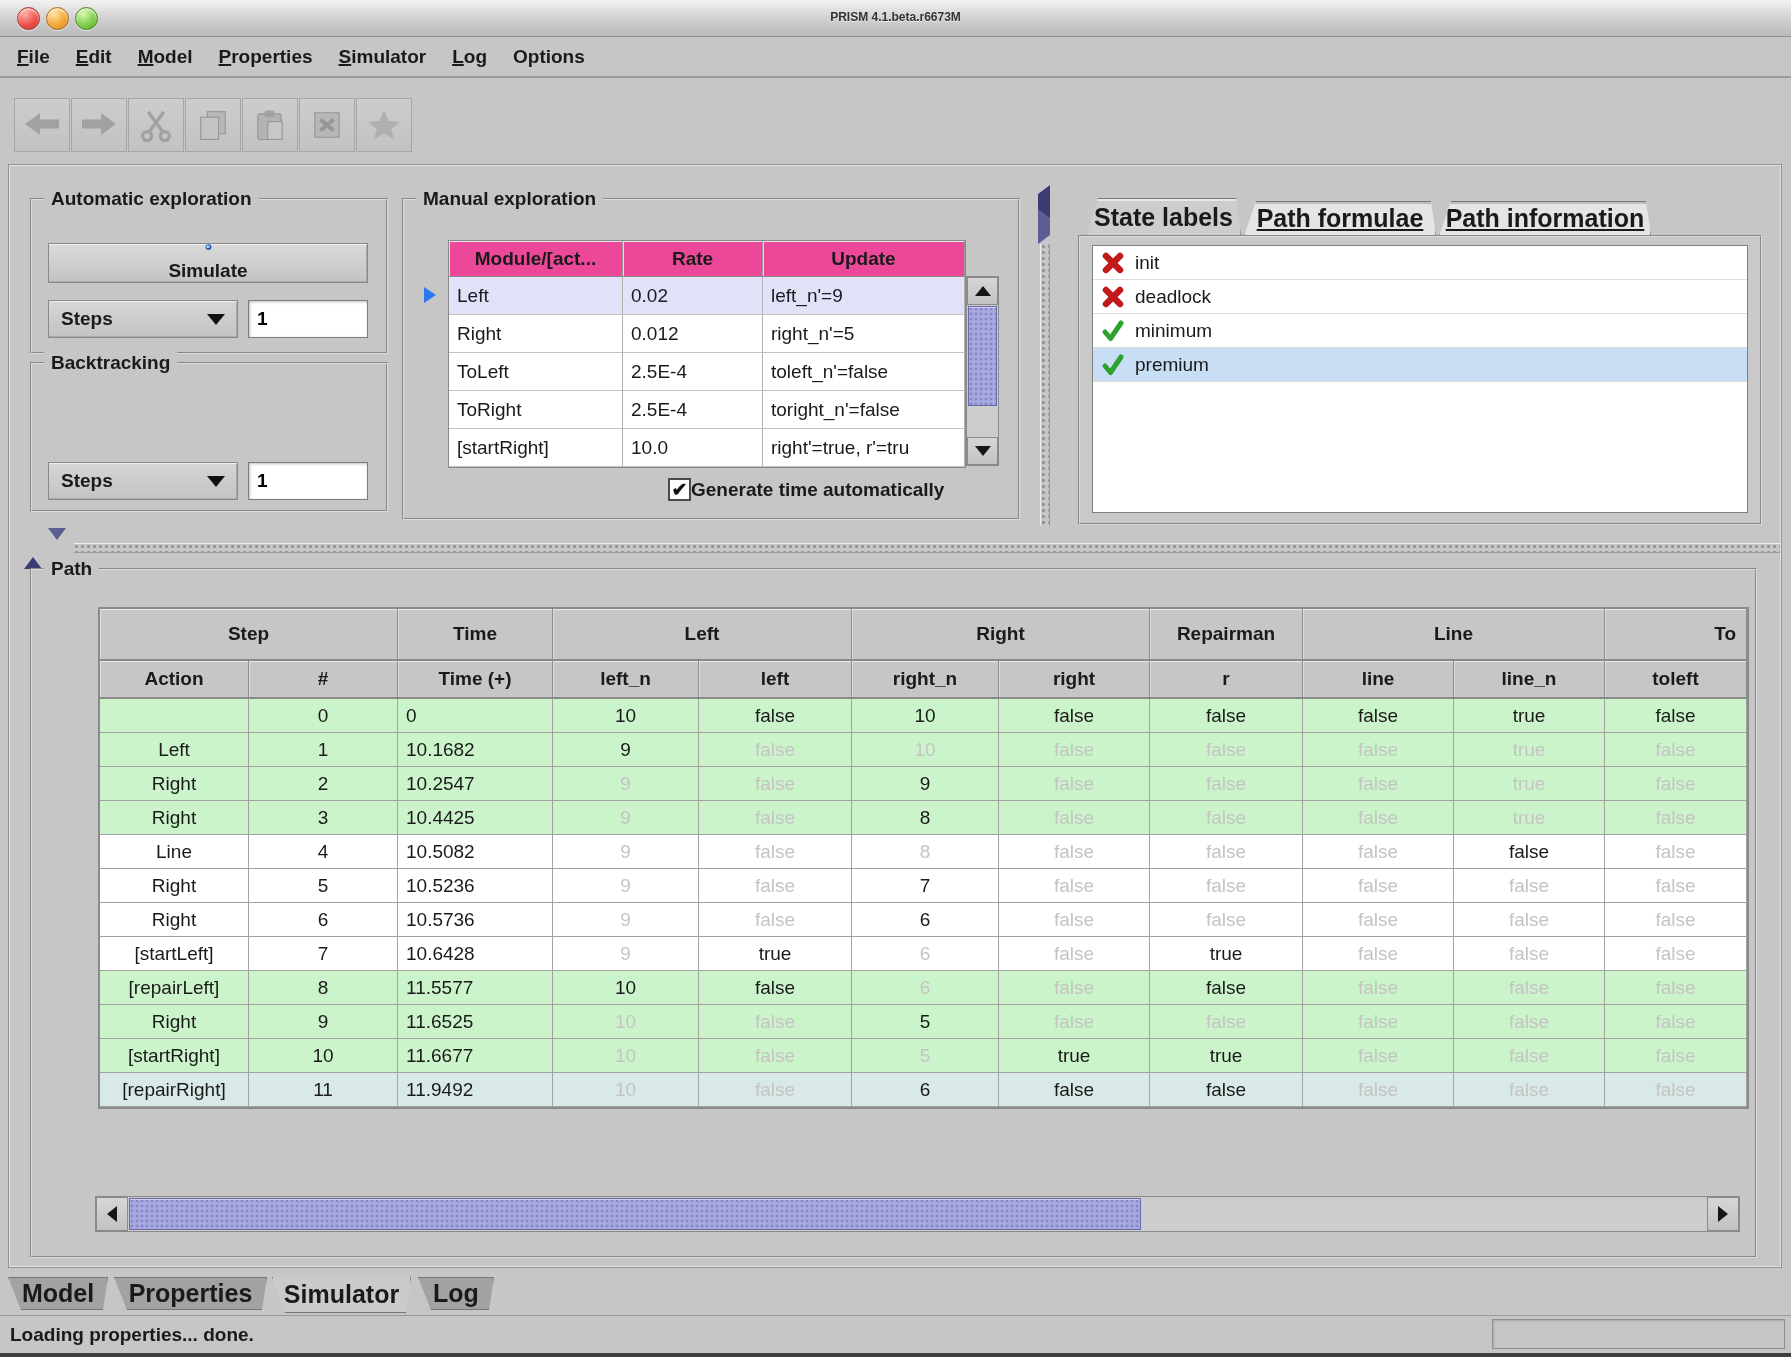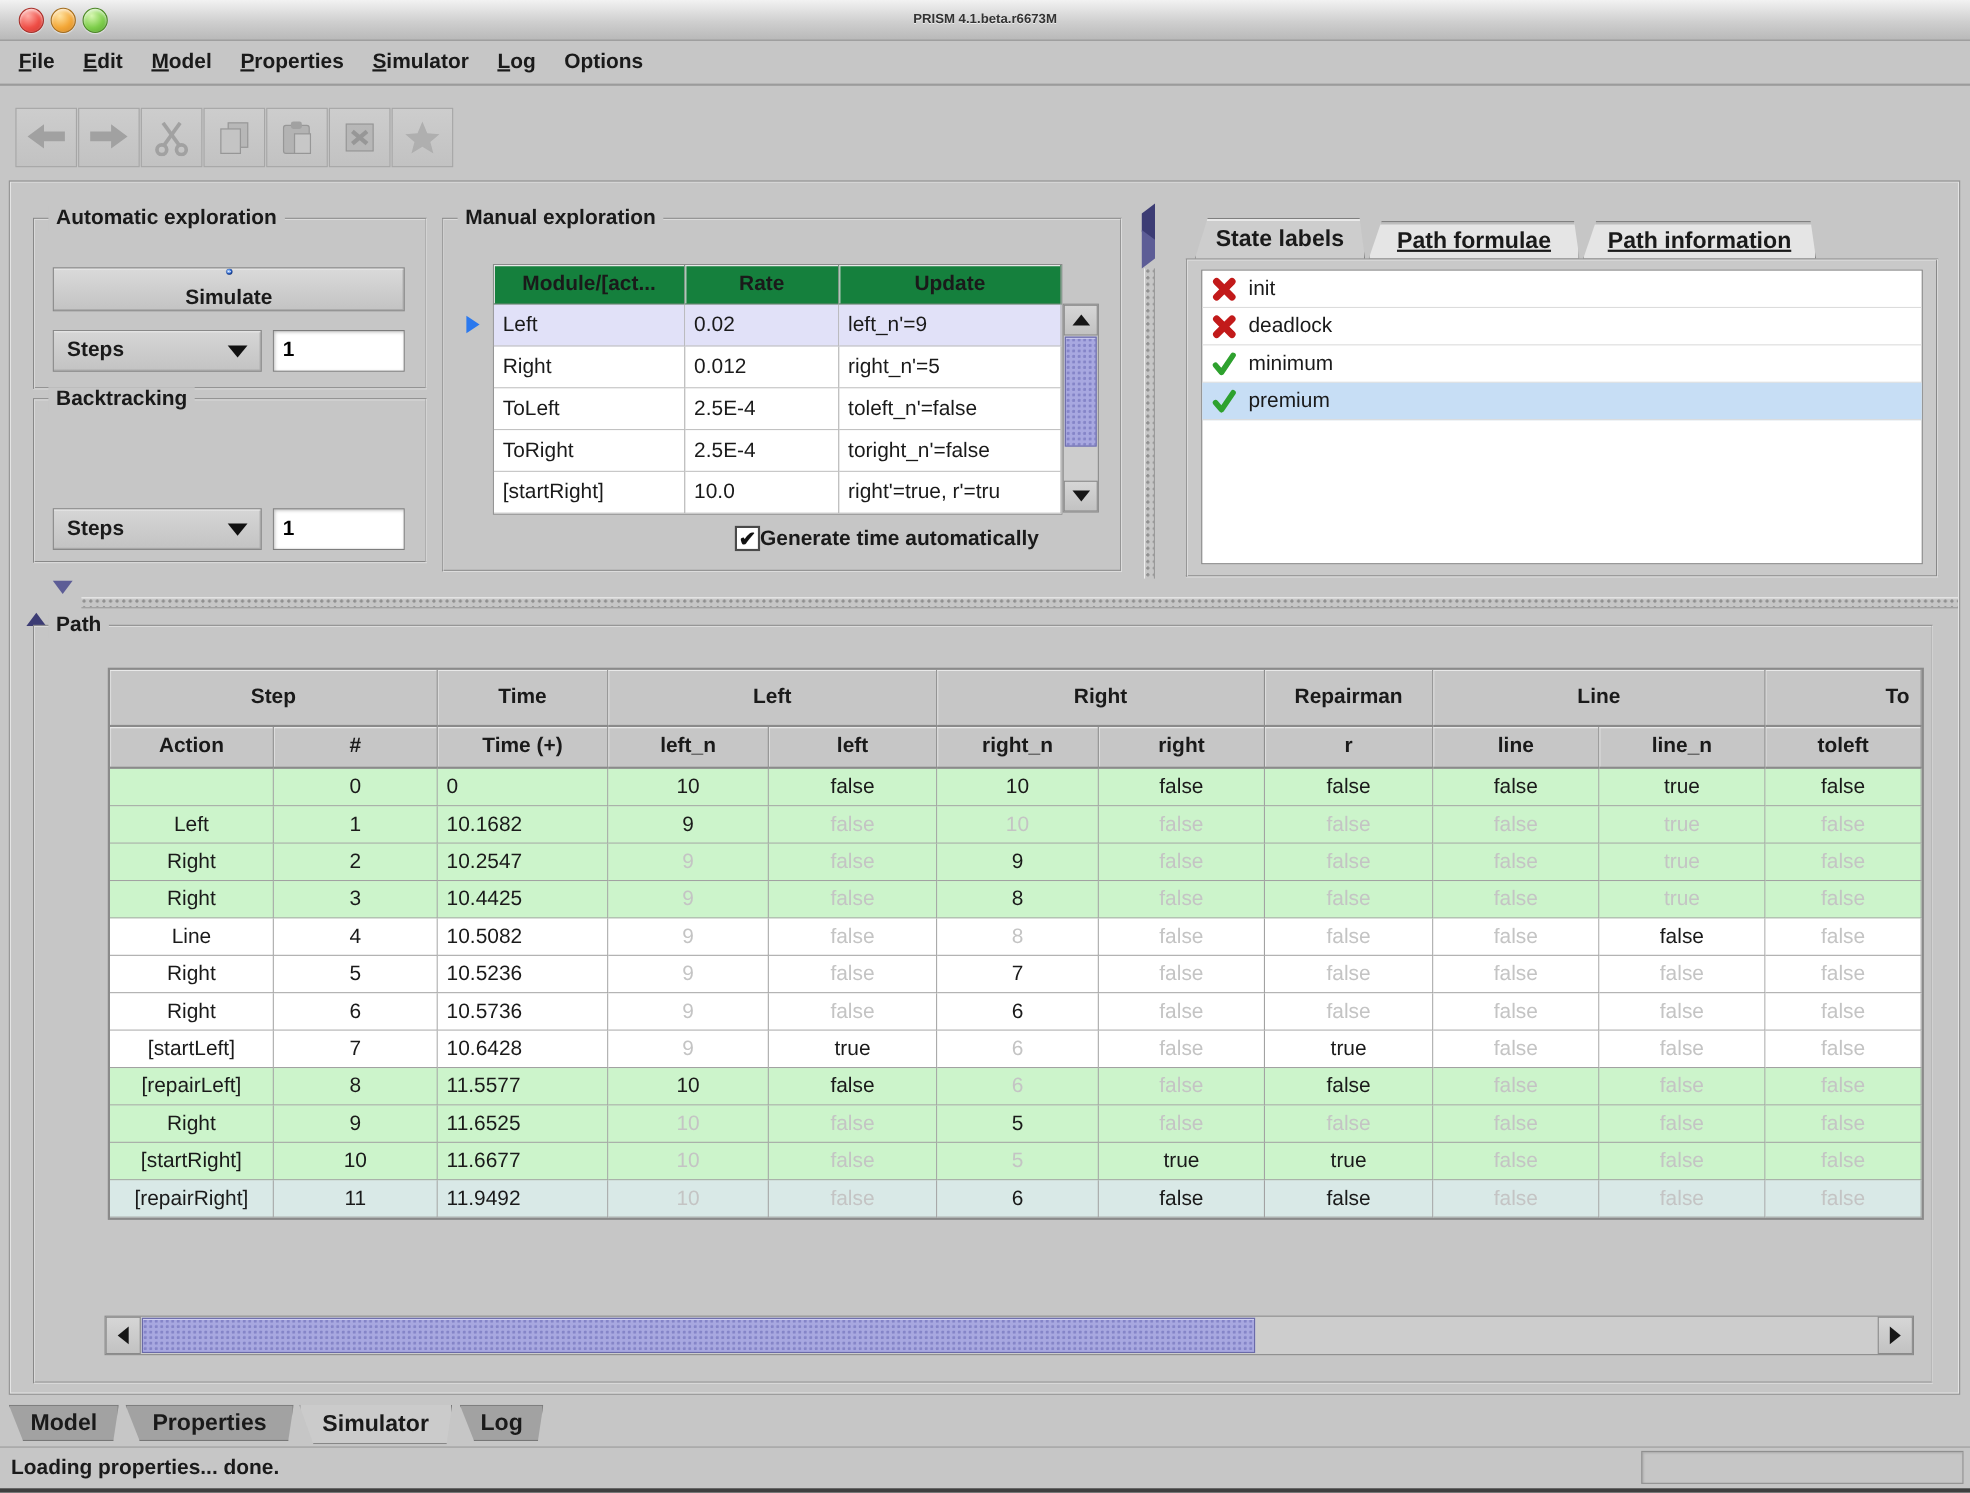--- a/index.html
+++ b/index.html
@@ -56,21 +56,21 @@
   .tri-up-s{width:0;height:0;border-left:8px solid transparent;border-right:8px solid transparent;border-bottom:10px solid #161616;}
   .tri-dn-s{width:0;height:0;border-left:8px solid transparent;border-right:8px solid transparent;border-top:10px solid #161616;}
   .tri-l-s{width:0;height:0;border-top:8px solid transparent;border-bottom:8px solid transparent;border-right:10px solid #161616;}
   .tri-r-s{width:0;height:0;border-top:8px solid transparent;border-bottom:8px solid transparent;border-left:10px solid #161616;}
 
   
   .mtable{left:448px;top:240px;width:518px;box-sizing:border-box;border:1px solid #8a8a8a;background:#fff;}
   .mrow{display:grid;grid-template-columns:174px 140px 202px;}
   .mcell{box-sizing:border-box;border-right:1px solid #b2b2b2;border-bottom:1px solid #c2c2c2;
     height:38px;display:flex;align-items:center;padding:0 8px;font-size:19px;overflow:hidden;white-space:nowrap;}
-  .mhead .mcell{height:36px;background:#15803d;font-weight:bold;justify-content:center;
+  .mhead .mcell{height:36px;background:#ec4899;font-weight:bold;justify-content:center;
     border-right:1px solid #999;border-bottom:1px solid #8a8a8a;box-shadow:inset 0 1px 0 #e9e9e9,inset 1px 0 0 #ddd;}
   .mrow.sel .mcell{background:#e1e1f8;}
   .row-indicator{left:424px;top:287px;width:0;height:0;border-top:8px solid transparent;border-bottom:8px solid transparent;border-left:12px solid #2b79ee;}
 
   
   .sb-v{box-sizing:border-box;border:1px solid #8a8a8a;background:#cdcdcd;}
   .sb-btn{box-sizing:border-box;background:linear-gradient(#d6d6d6,#c2c2c2);border:1px solid #8a8a8a;
     display:flex;align-items:center;justify-content:center;}
   .sb-thumb{box-sizing:border-box;background:#a8a8e0;border:1px solid #6a6aa9;box-shadow:inset 0 1px 0 #cfcfef;
     background-image:radial-gradient(circle at 2px 2px,#8585c8 1.2px,transparent 1.7px);background-size:5px 5px;}
@@ -83,21 +83,21 @@
   .dots-v{background-image:radial-gradient(circle at 2.5px 2.5px,#8f8f8f 1.2px,transparent 1.7px);background-size:6px 6px;
     border-left:1px solid #efefef;border-right:1px solid #9a9a9a;}
   .dots-h{background-image:radial-gradient(circle at 2.5px 2.5px,#8f8f8f 1.2px,transparent 1.7px);background-size:6px 6px;
     border-top:1px solid #efefef;border-bottom:1px solid #9a9a9a;}
   .spl-tri-up{width:0;height:0;border-left:9px solid transparent;border-right:9px solid transparent;border-bottom:12px solid #3c3c74;}
   .spl-tri-dn{width:0;height:0;border-left:9px solid transparent;border-right:9px solid transparent;border-top:12px solid #5d5d96;}
   .spl-tri-l{width:0;height:0;border-top:9px solid transparent;border-bottom:9px solid transparent;border-right:12px solid #3c3c74;}
   .spl-tri-r{width:0;height:0;border-top:9px solid transparent;border-bottom:9px solid transparent;border-left:12px solid #5d5d96;}
 
   
-  .tab{box-sizing:border-box;font-size:21px;font-weight:bold;display:flex;align-items:center;justify-content:center;
+  .tab{box-sizing:border-box;font-size:25px;font-weight:bold;display:flex;align-items:center;justify-content:center;
     border:1px solid #777;cursor:default;}
   .tab.top{clip-path:polygon(12px 0,calc(100% - 5px) 0,100% 100%,0 100%);}
   .tab.top.active{background:#cdcdcd;border-bottom:none;box-shadow:inset 0 2px 0 #e9e9e9;}
   .tab.top.inactive{background:#e5e5e5;box-shadow:inset 0 2px 0 #bdbdbd;text-decoration:underline;}
   .tabpanel{box-sizing:border-box;border:2px groove #dcdcdc;background:#c9c9c9;}
   .statelist{box-sizing:border-box;border:1px solid #808080;background:#fff;}
   .slitem{height:33px;display:flex;align-items:center;padding-left:8px;border-bottom:1px solid #dcdcdc;font-size:19px;}
   .slitem svg{width:24px;height:24px;margin-right:10px;}
   .slitem.sel{background:#c7def5;}
 

